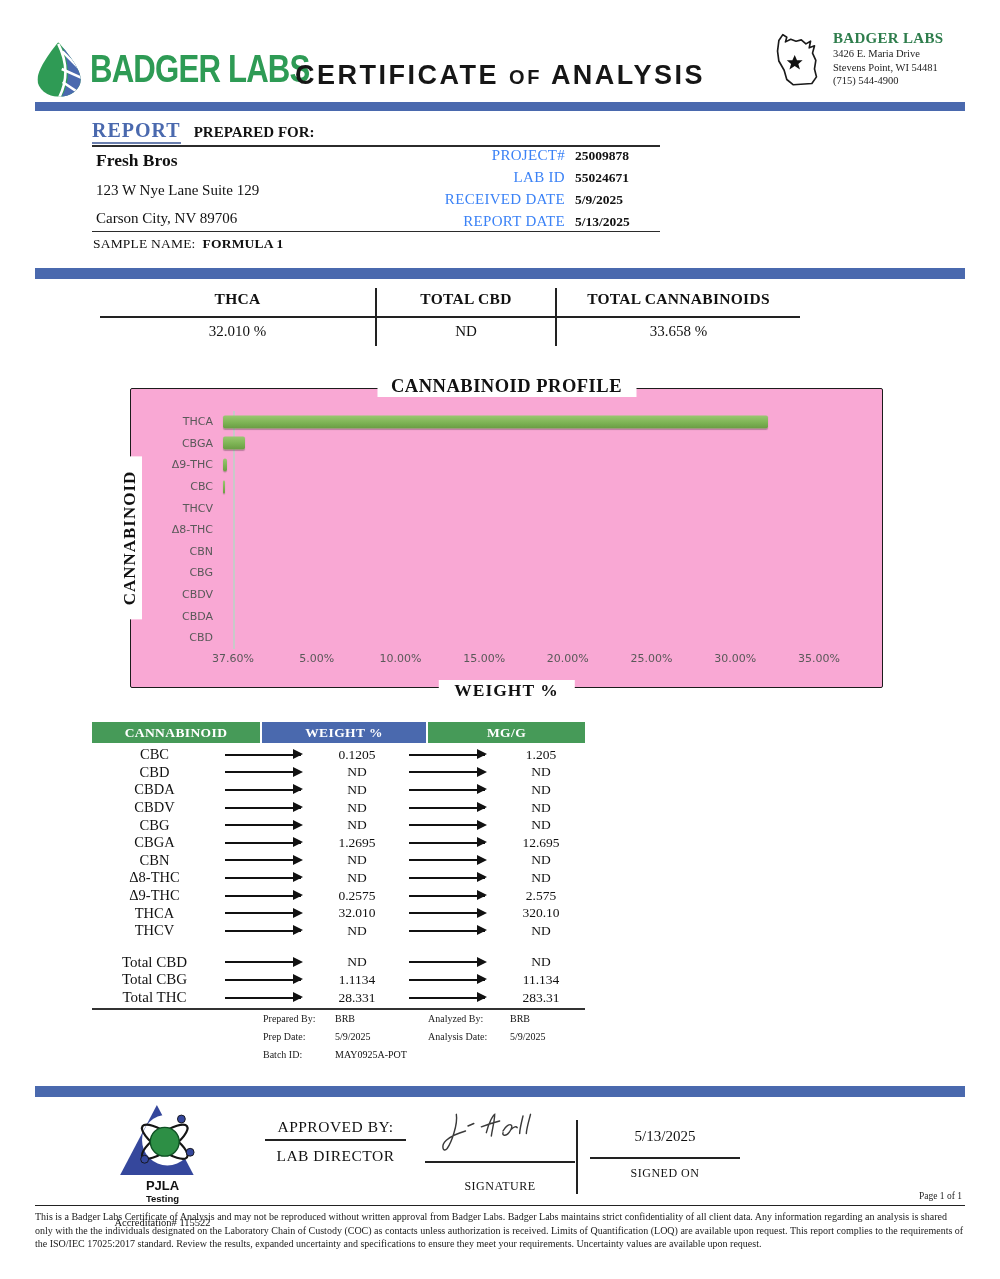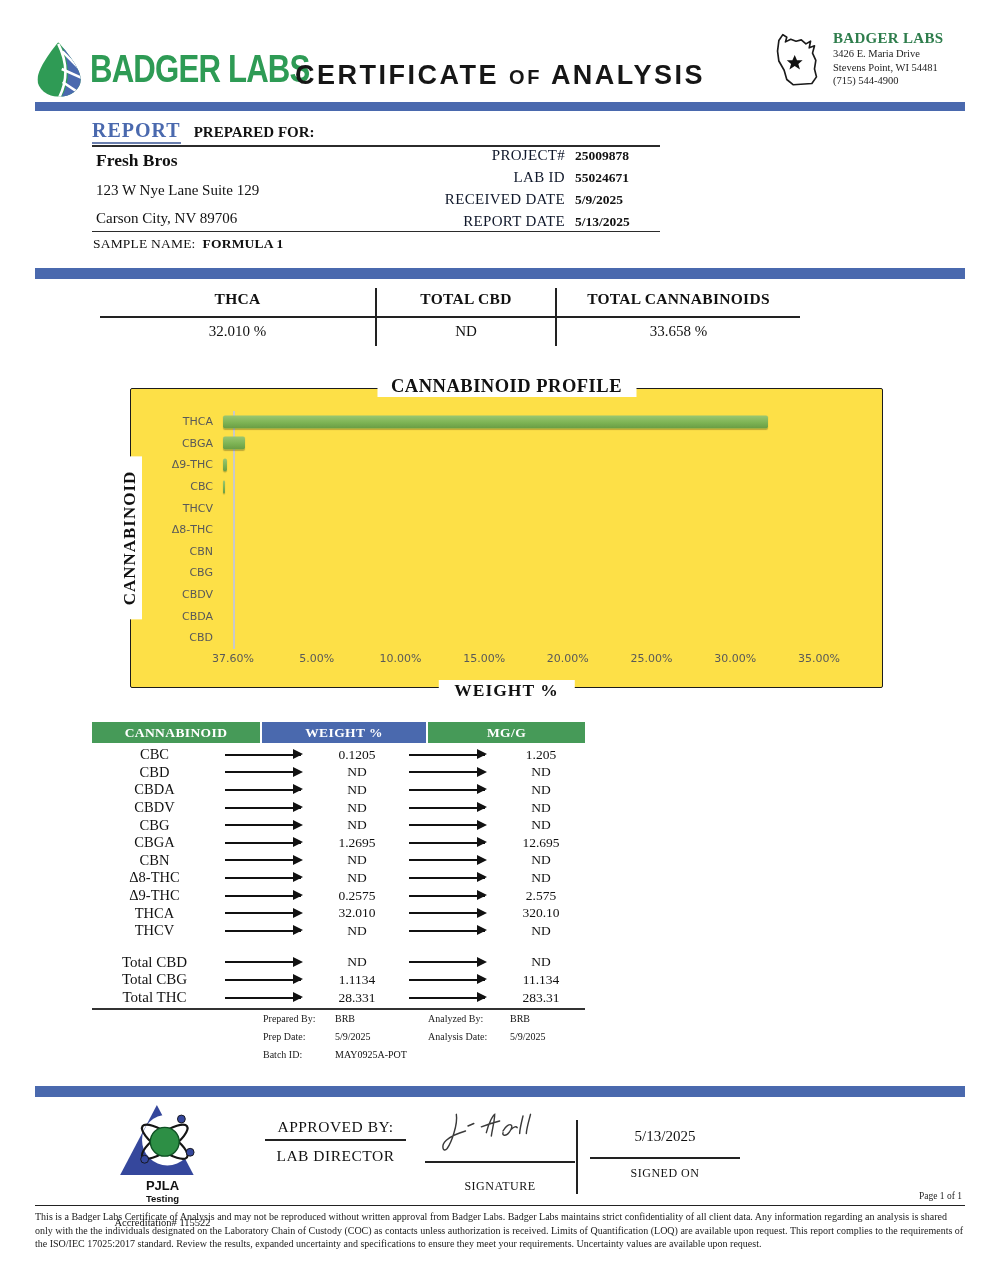--- a/index.html
+++ b/index.html
@@ -25,36 +25,36 @@
   
   .report-heading { position:absolute; left:92px; top:119px; white-space:nowrap;font-weight:bold; }
   .rh-main { color:#4a69ae; font-size:20px; letter-spacing:1px; border-bottom:2px solid #6b7fae; padding-bottom:1px; }
   .rh-rest { font-size:15px; color:#111; margin-left:9px; }
   .report-rule { position:absolute; left:92px; top:145px; width:568px; border-top:2px solid #2b2b2b; }
   .client { position:absolute; left:96px; top:150px; }
   .client-name { font-size:17.5px; font-weight:bold; margin-bottom:11px; }
   .client-line { font-size:15px; margin-bottom:11px; }
   .meta { position:absolute; left:375px; top:147px; width:295px; }
   .meta-row { display:grid; grid-template-columns:1fr 95px; align-items:baseline; height:22px; }
-  .meta-label { text-align:right; color:#0f172a; font-size:15px; padding-right:10px; letter-spacing:0.3px; }
+  .meta-label { text-align:right; color:#3b82f6; font-size:15px; padding-right:10px; letter-spacing:0.3px; }
   .meta-value { font-size:13.5px; font-weight:bold; color:#111; }
   .sample-rule { position:absolute; left:92px; top:231px; width:568px; border-top:1.5px solid #2b2b2b; }
   .sample-line { position:absolute; left:93px; top:236px; font-size:13.5px; letter-spacing:0.2px; }
   .sample-line b { margin-left:7px; }
 
   
   .summary { position:absolute; left:100px; top:288px; width:700px; display:grid; grid-template-columns:275px 180px 245px; }
   .sum-cell { text-align:center; padding-top:2px; padding-bottom:6px; }
   .sum-cell + .sum-cell { border-left:2px solid #222; }
   .sum-hdr { font-weight:bold; font-size:15.5px; height:26px; letter-spacing:0.3px; }
   .sum-val { font-size:15px; padding-top:7px; }
   .summary-rule { position:absolute; left:100px; top:316px; width:700px; border-top:2px solid #222; }
 
   
-  .chart { position:absolute; left:130px; top:388px; width:753px; height:300px; border:1.6px solid #1c1c1c; border-radius:2px; background:#fde047; }
+  .chart { position:absolute; left:130px; top:388px; width:753px; height:300px; border:1.6px solid #1c1c1c; border-radius:2px; background:#f9a8d4; }
   .chart-title { position:absolute; top:-13px; left:50%; transform:translateX(-50%); background:#fff; padding:0 14px; font-size:18.5px; font-weight:bold; letter-spacing:0.5px; white-space:nowrap; }
   .chart-ylabel { position:absolute; left:-13px; top:50%; writing-mode:vertical-rl; transform:translateY(-50%) rotate(180deg); background:#fff; padding:14px 0; font-weight:bold; font-size:17px; letter-spacing:1px; line-height:24px; white-space:nowrap; }
   .chart-xlabel { position:absolute; bottom:-14px; left:50%; transform:translateX(-50%); background:#fff; padding:0 16px; font-weight:bold; font-size:17.5px; letter-spacing:1px; white-space:nowrap; }
   .chart-plot { position:absolute; top:22px; left:12px; right:63px; }
   .crow { display:flex; align-items:center; height:21.6px; }
   .clabel { width:80px; text-align:right; padding-right:10px; font-family:"DejaVu Sans", sans-serif; font-size:11px; color:#595959; }
   .ctrack { flex:1; position:relative; height:100%; }
   .cbar { position:absolute; left:0; top:50%; transform:translateY(-50%); height:13px; border-radius:2px;
           background:linear-gradient(180deg,#9ac771 0%, #7db354 55%, #699c43 100%); box-shadow:0 1px 1px rgba(0,0,0,0.25); }
   .chart-axis { position:absolute; left:102px; top:22px; height:238px; width:1.5px; background:#c9c9c9; }

